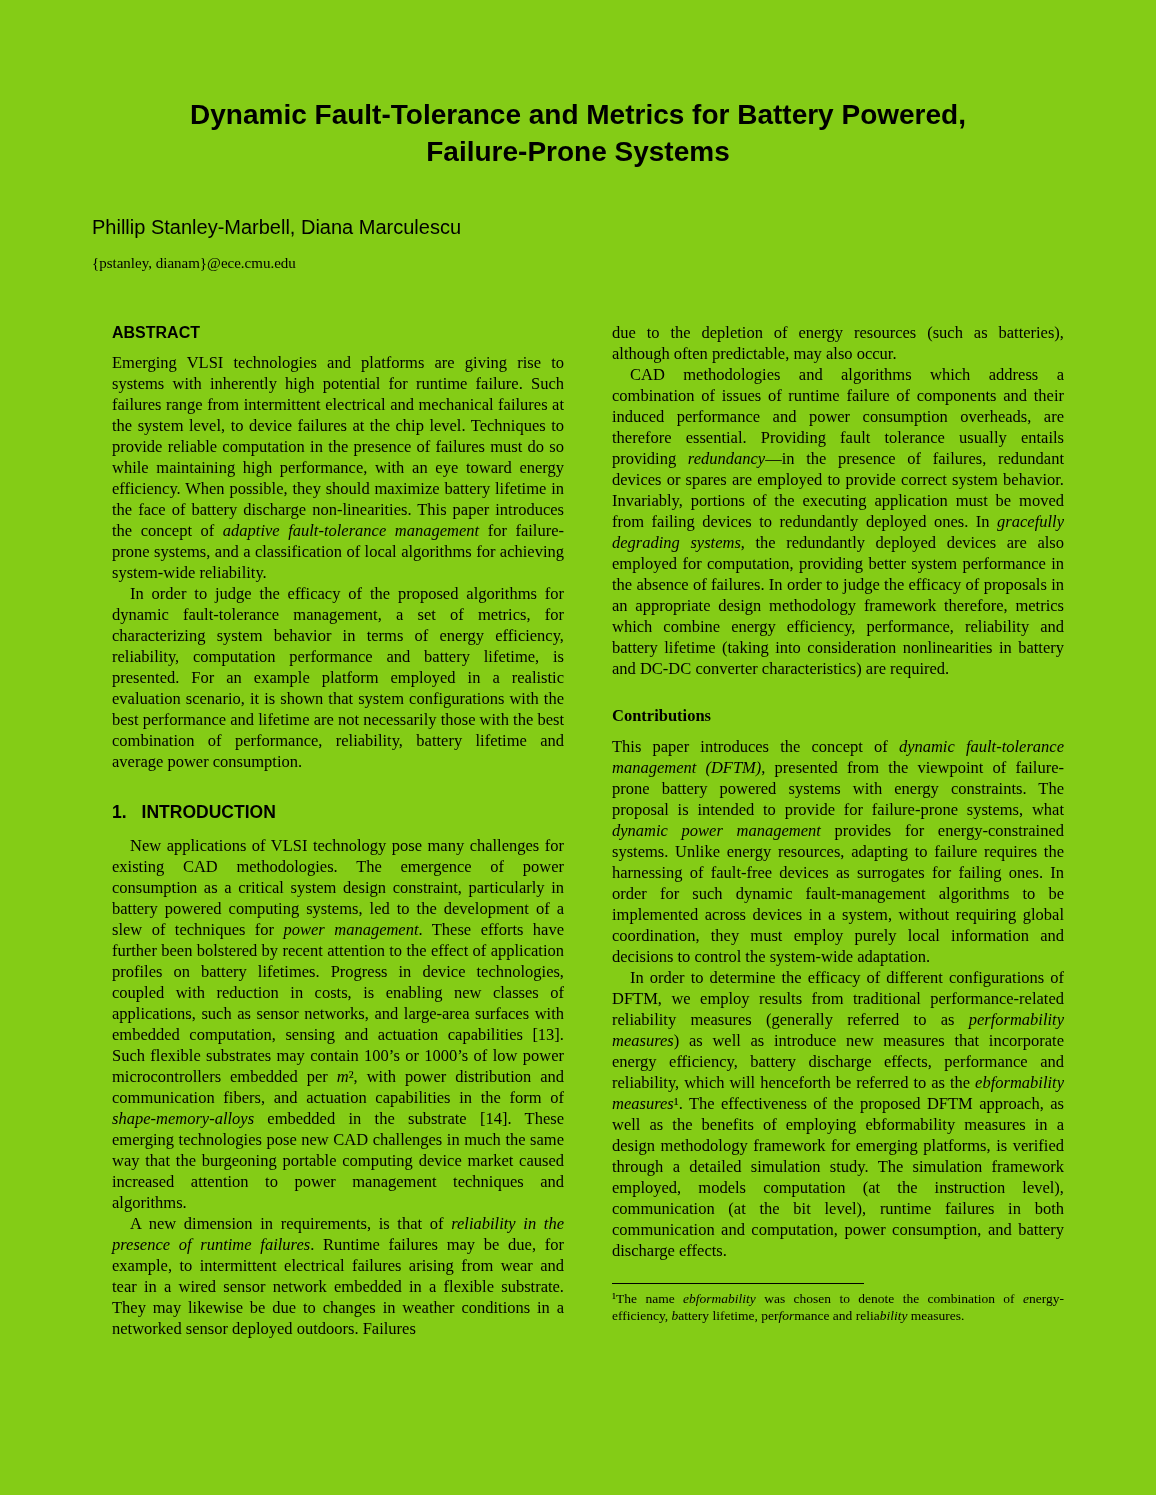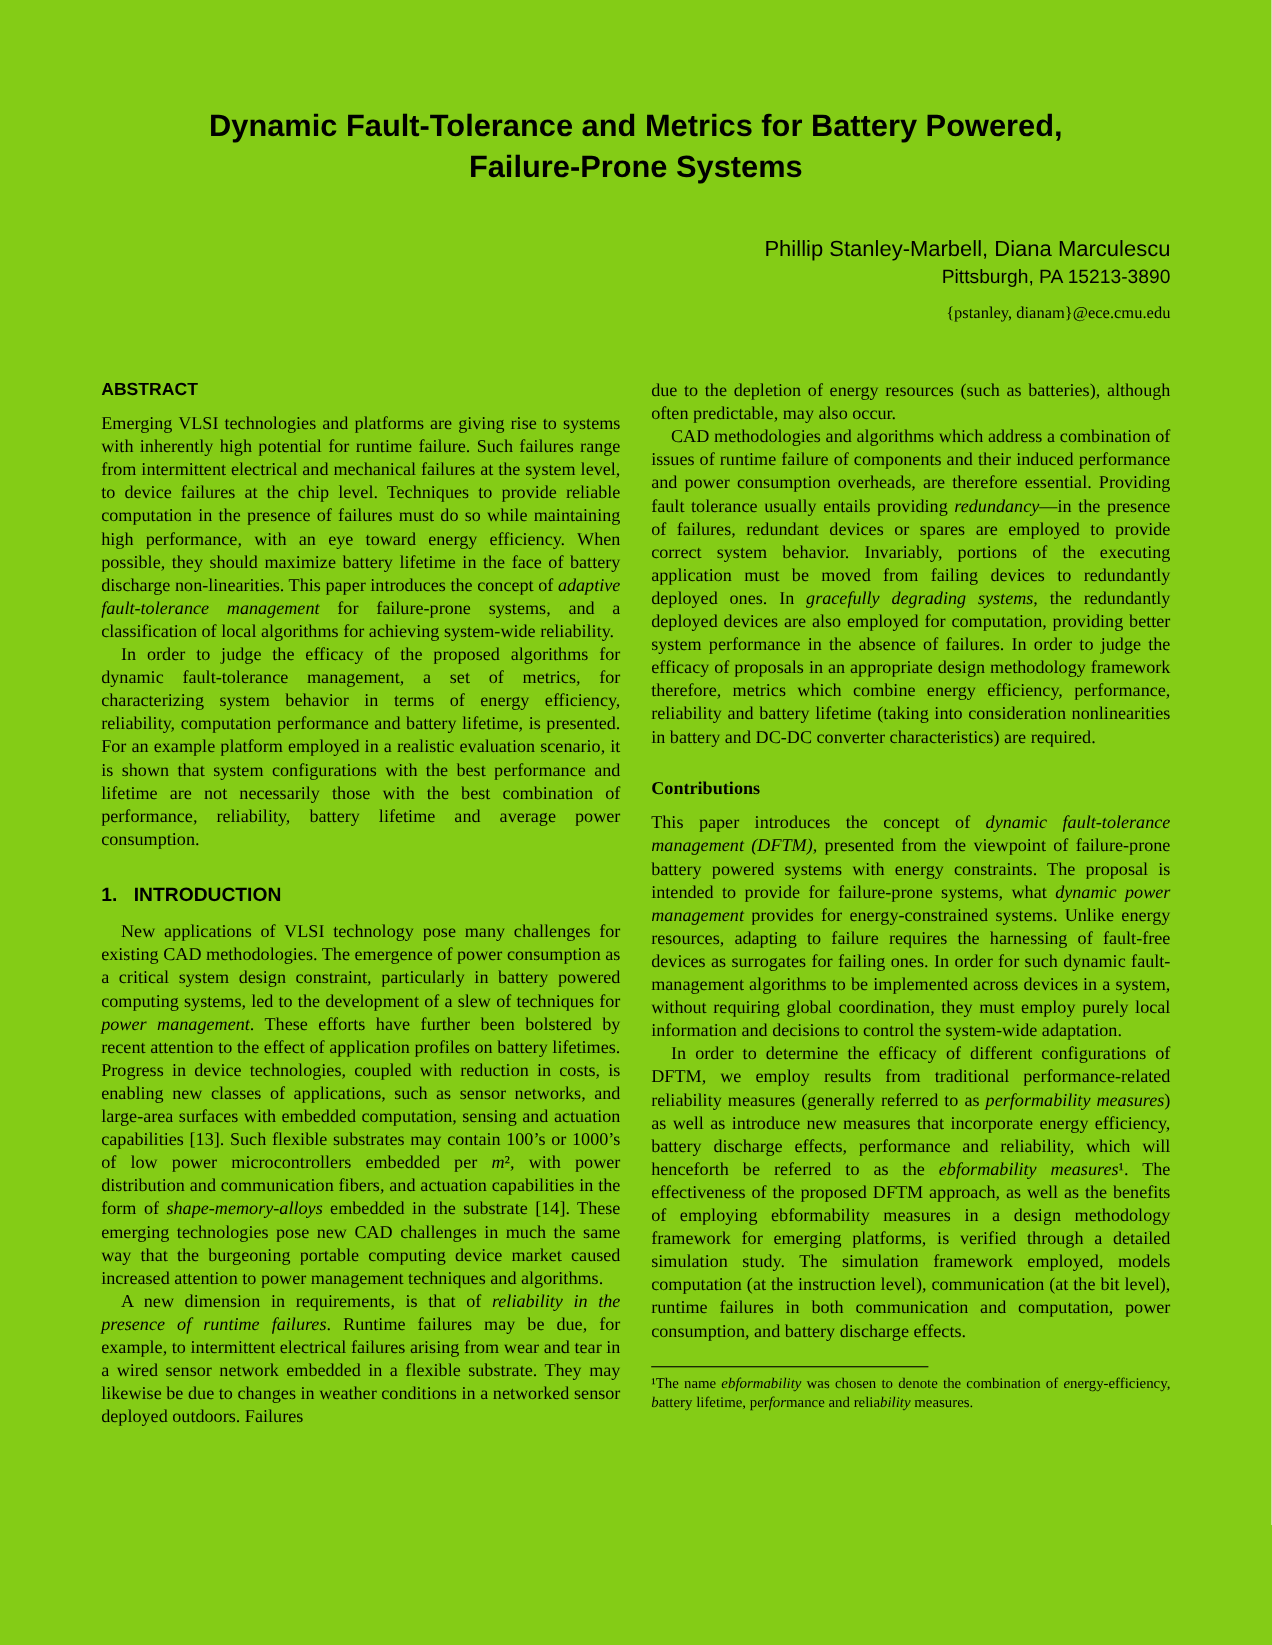--- a/index.html
+++ b/index.html
@@ -24,21 +24,21 @@
   .paper-title {
     margin: 0;
     font-family: "Liberation Sans", sans-serif;
     font-weight: bold;
     font-size: 28px;
     line-height: 37px;
   }
   .title-line { display: block; }
   .author-block {
     margin-top: 44px;
-    text-align: right;
+    text-align: left;
     font-family: "Liberation Sans", sans-serif;
   }
   .author-names {
     font-size: 20px;
     line-height: 26px;
   }
   .affil-line {
     font-size: 17.5px;
     line-height: 22px;
   }
@@ -51,20 +51,21 @@
     display: flex;
     gap: 28px;
     margin-top: 50px;
   }
   .col {
     width: 472px;
     font-size: 16.5px;
     line-height: 21px;
     text-align: justify;
     hyphens: auto;
+    margin-left: 20px;
     -webkit-hyphens: auto;
   }
   .col p { margin: 0; }
   p.indent { text-indent: 18px; }
   .em { font-style: italic; }
   .abstract-heading {
     margin: 0 0 9px 0;
     font-family: "Liberation Sans", sans-serif;
     font-weight: bold;
     font-size: 16px;
@@ -103,21 +104,20 @@
 
 <div class="page">
 
   <header class="title-block">
     <h1 class="paper-title">
       <span class="title-line">Dynamic Fault-Tolerance and Metrics for Battery Powered,</span>
       <span class="title-line">Failure-Prone Systems</span>
     </h1>
     <div class="author-block">
       <div class="author-names">Phillip Stanley-Marbell, Diana Marculescu</div>
-      <div class="affil-line">Pittsburgh, PA 15213-3890</div>
       <div class="author-email">{pstanley, dianam}@ece.cmu.edu</div>
     </div>
   </header>
 
   <div class="columns">
 
     <div class="col">
       <h2 class="abstract-heading">ABSTRACT</h2>
       <p><span>Emerging VLSI technologies and platforms are giving rise to systems with inherently high potential for runtime failure. Such failures range from intermittent electrical and mechanical failures at the system level, to device failures at the chip level. Techniques to provide reliable computation in the presence of failures must do so while maintaining high performance, with an eye toward energy efficiency. When possible, they should maximize battery lifetime in the face of battery discharge non-linearities. This paper introduces the concept of </span><span class="em">adaptive fault-tolerance management</span><span> for failure-prone systems, and a classification of local algorithms for achieving system-wide reliability.</span></p>
       <p class="indent"><span>In order to judge the efficacy of the proposed algorithms for dynamic fault-tolerance management, a set of metrics, for characterizing system behavior in terms of energy efficiency, reliability, computation performance and battery lifetime, is presented. For an example platform employed in a realistic evaluation scenario, it is shown that system configurations with the best performance and lifetime are not necessarily those with the best combination of performance, reliability, battery lifetime and average power consumption.</span></p>

